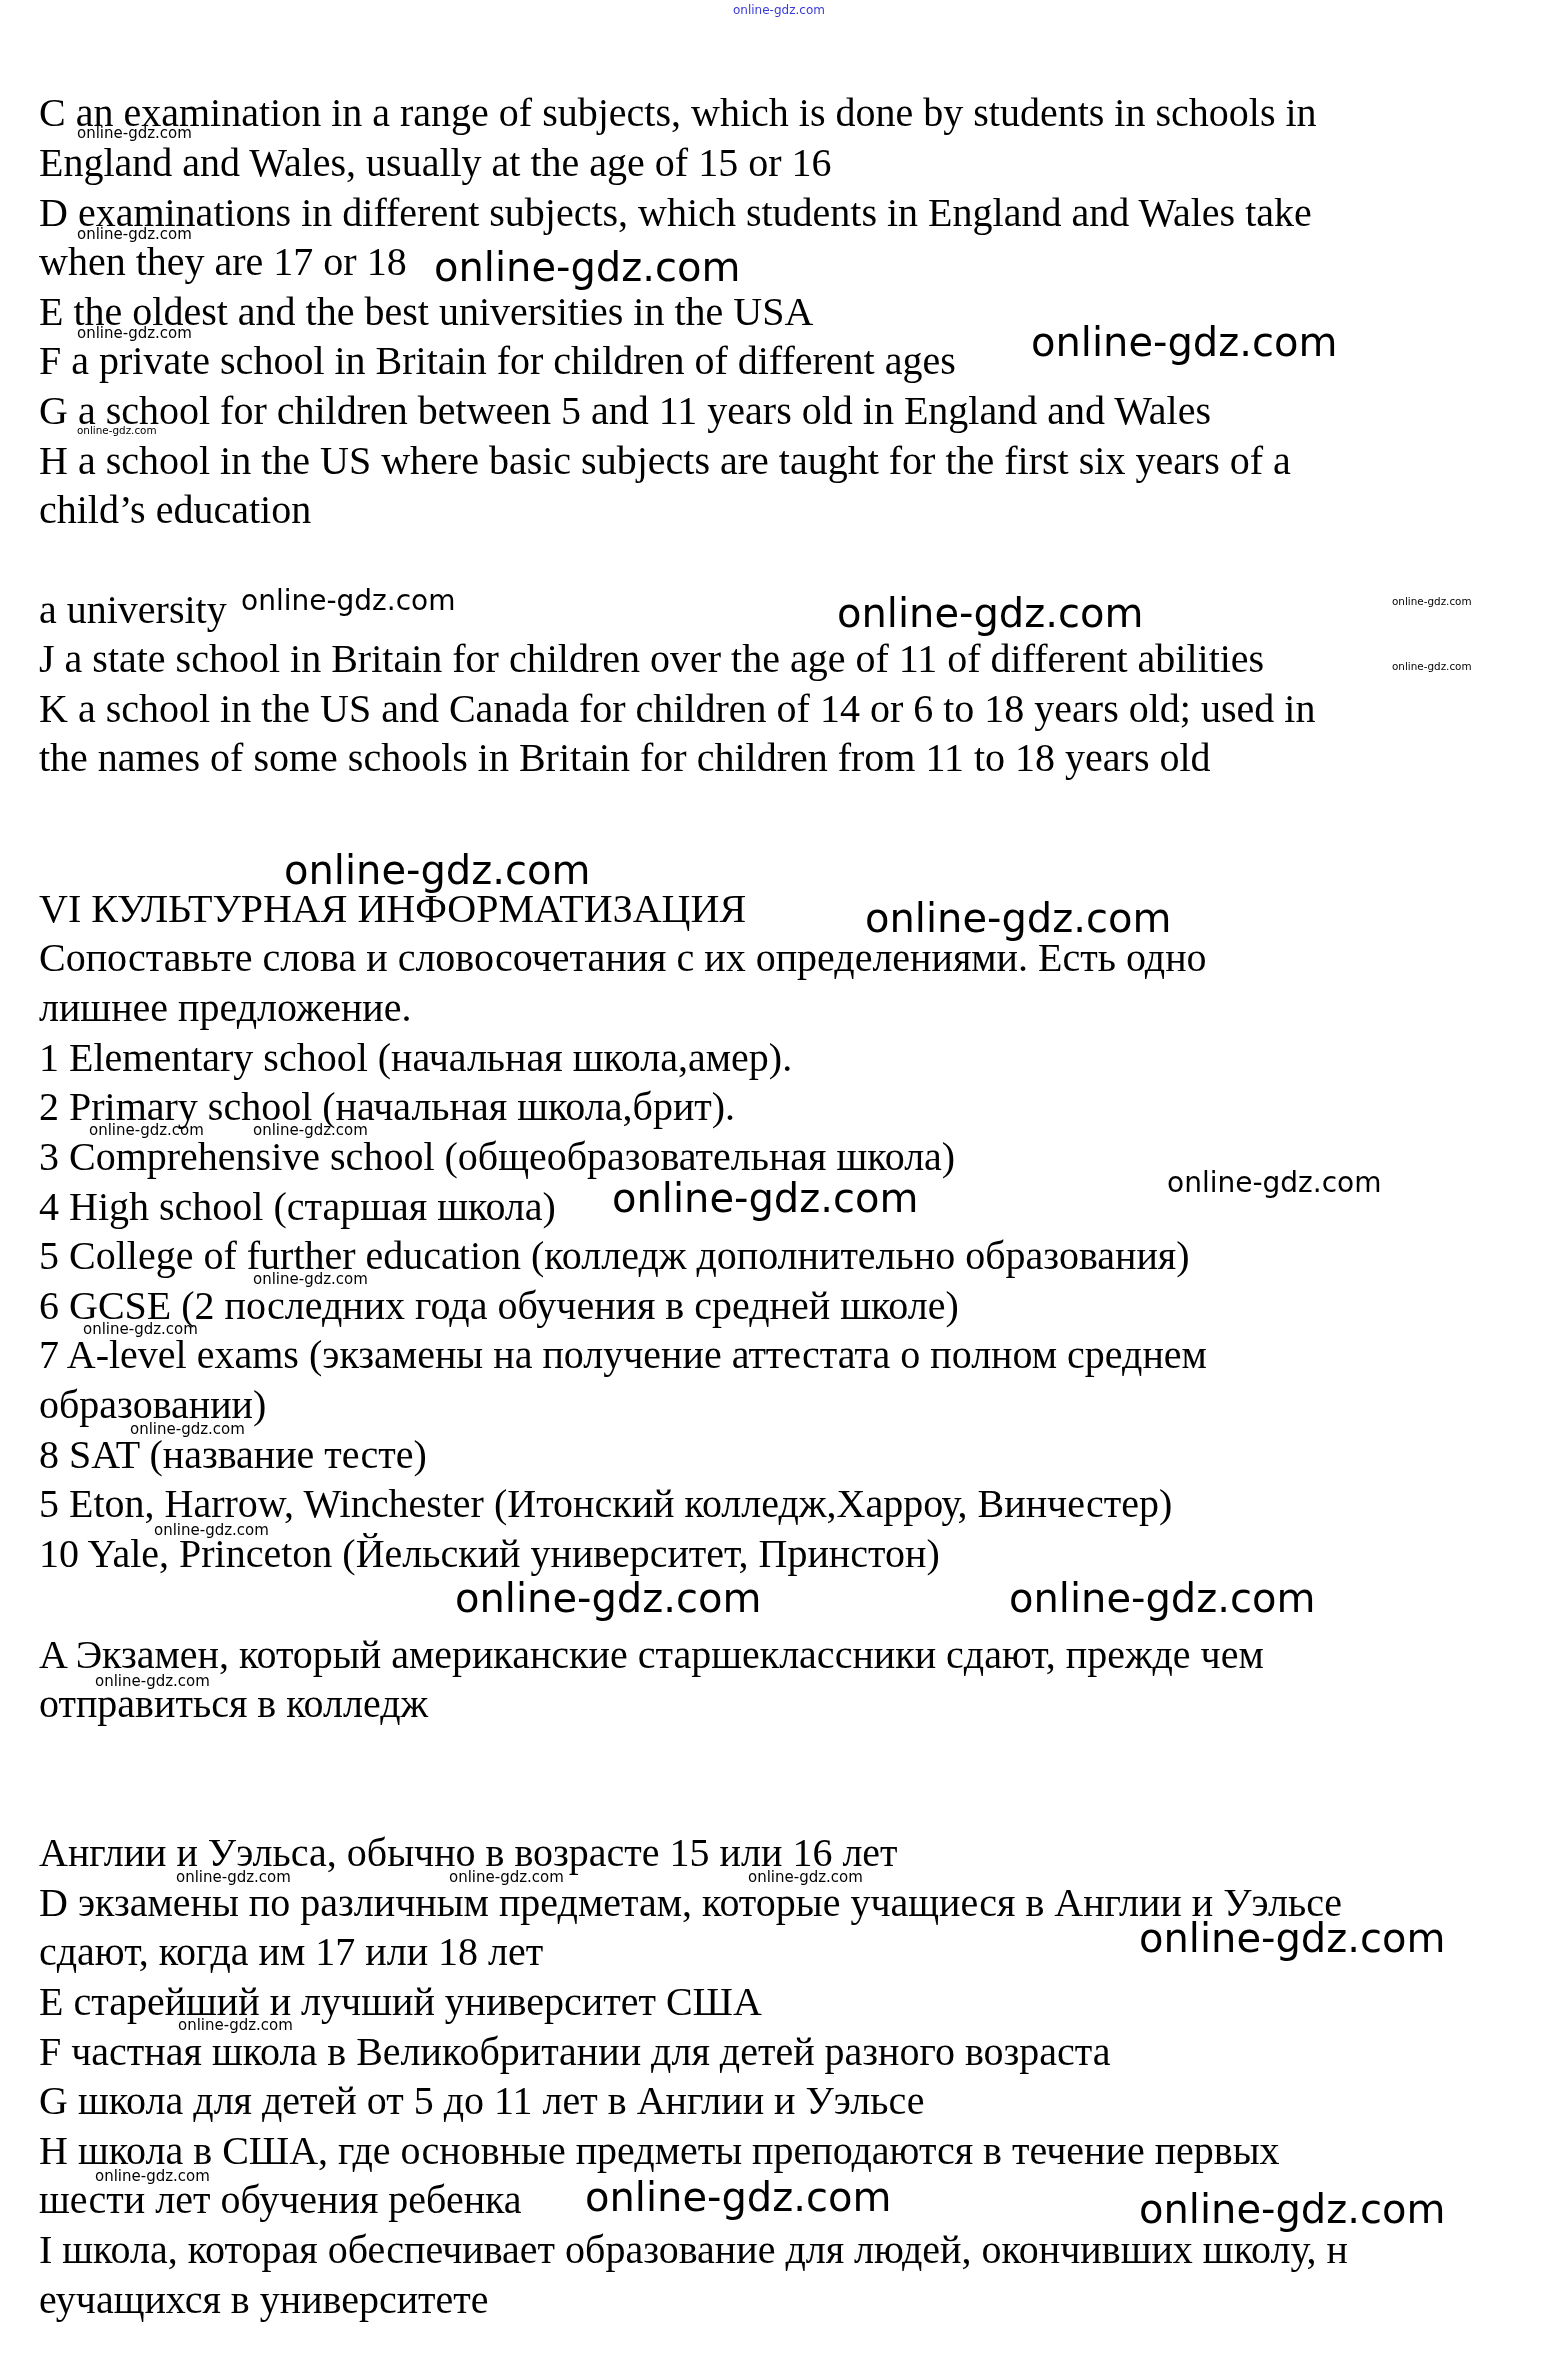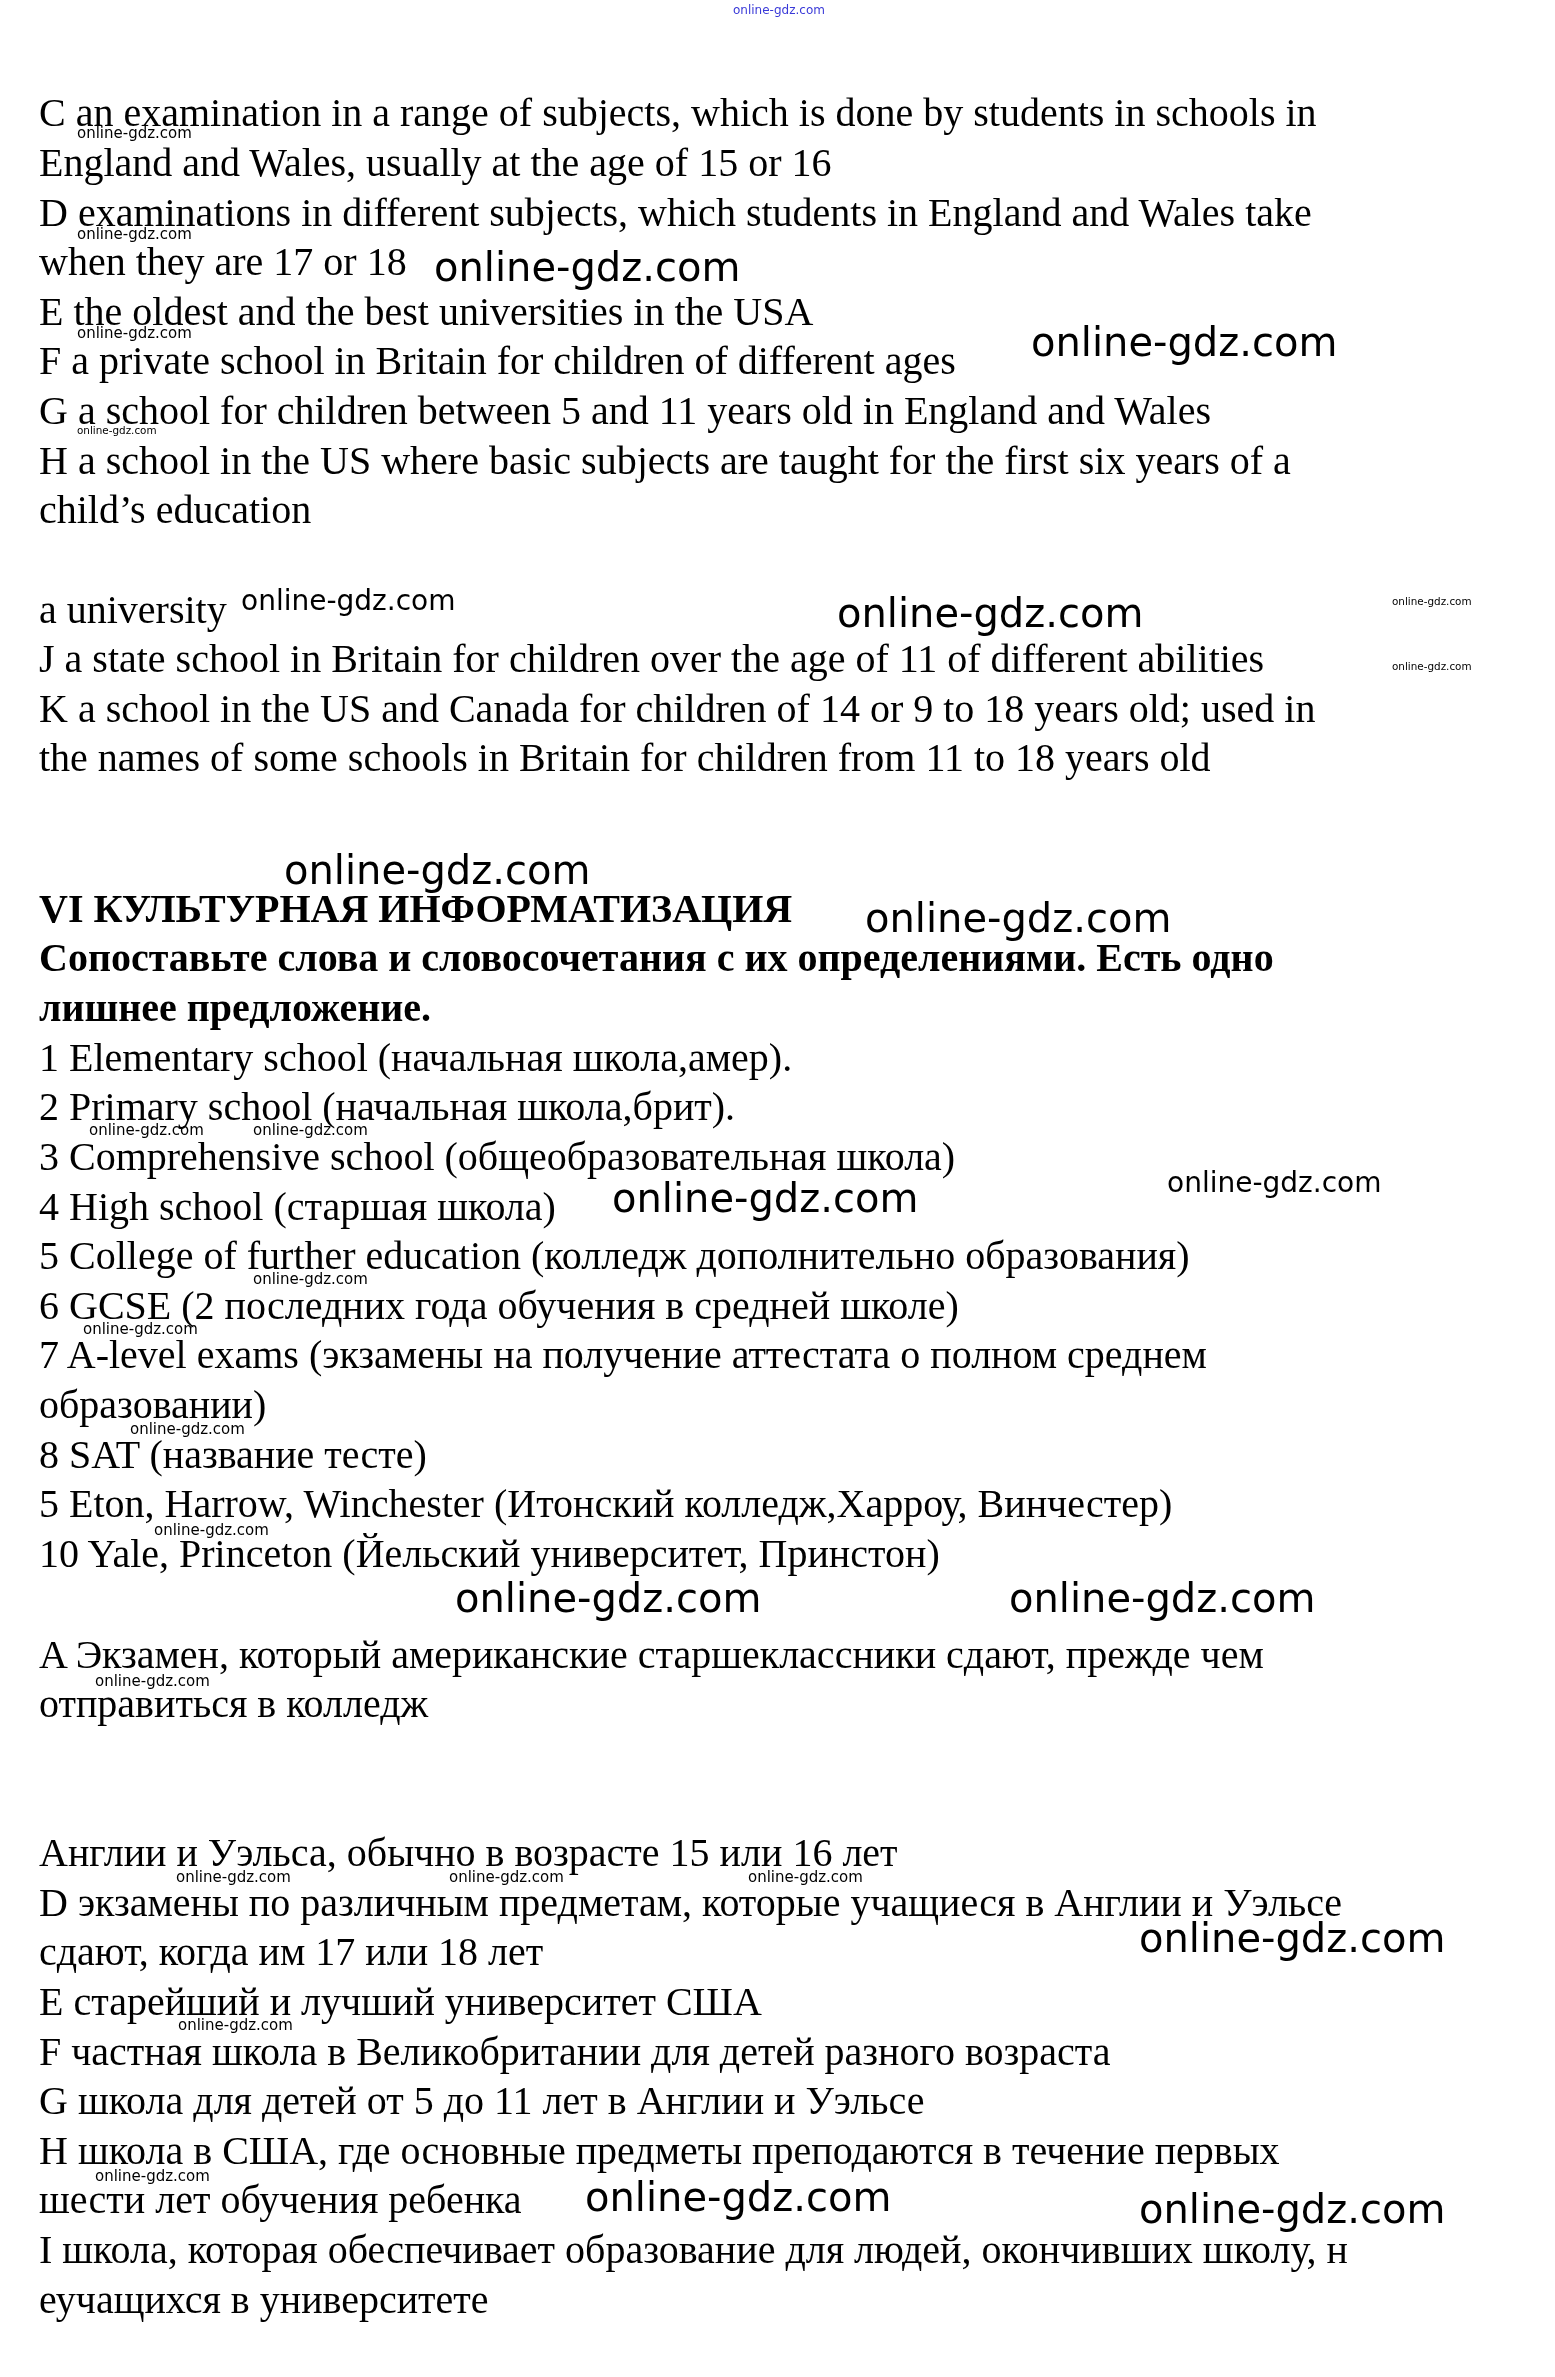--- a/index.html
+++ b/index.html
@@ -3,21 +3,21 @@
   <meta charset="utf-8">
   <style>
     html, body { margin: 0; padding: 0; background: #ffffff; }
     body { width: 1555px; height: 2377px; position: relative; overflow: hidden; }
     .page { position: absolute; left: 0; top: 0; width: 1555px; height: 2377px; }
     .line {
       position: absolute; left: 39px; white-space: nowrap;
       font-family: "Liberation Serif", "DejaVu Serif", serif;
       font-size: 40px; color: #000; line-height: 1;
     }
-    .bold { font-weight: bold; }
+    .bold { font-weight: normal; }
     .wm {
       position: absolute; white-space: nowrap;
       font-family: "DejaVu Sans", "Liberation Sans", sans-serif;
       color: #000; line-height: 1;
     }
     .wm-big { font-size: 40px; }
     .wm-mid { font-size: 28px; }
     .wm-small { font-size: 15px; }
     .wm-tiny { font-size: 10.4px; }
     .wm-top {
@@ -36,21 +36,21 @@
   <div class="line" style="top:143px">England and Wales, usually at the age of 15 or 16</div>
   <div class="line" style="top:193px">D examinations in different subjects, which students in England and Wales take</div>
   <div class="line" style="top:242px">when they are 17 or 18</div>
   <div class="line" style="top:292px">E the oldest and the best universities in the USA</div>
   <div class="line" style="top:341px">F a private school in Britain for children of different ages</div>
   <div class="line" style="top:391px">G a school for children between 5 and 11 years old in England and Wales</div>
   <div class="line" style="top:441px">H a school in the US where basic subjects are taught for the first six years of a</div>
   <div class="line" style="top:490px">child’s education</div>
   <div class="line" style="top:590px">a university</div>
   <div class="line" style="top:639px">J a state school in Britain for children over the age of 11 of different abilities</div>
-  <div class="line" style="top:689px">K a school in the US and Canada for children of 14 or 9 to 18 years old; used in</div>
+  <div class="line" style="top:689px">K a school in the US and Canada for children of 14 or 6 to 18 years old; used in</div>
   <div class="line" style="top:738px">the names of some schools in Britain for children from 11 to 18 years old</div>
 
   <div class="line bold" style="top:889px">VI КУЛЬТУРНАЯ ИНФОРМАТИЗАЦИЯ</div>
   <div class="line bold" style="top:938px">Сопоставьте слова и словосочетания с их определениями. Есть одно</div>
   <div class="line bold" style="top:988px">лишнее предложение.</div>
 
   <div class="line" style="top:1038px">1 Elementary school (начальная школа,амер).</div>
   <div class="line" style="top:1087px">2 Primary school (начальная школа,брит).</div>
   <div class="line" style="top:1137px">3 Comprehensive school (общеобразовательная школа)</div>
   <div class="line" style="top:1187px">4 High school (старшая школа)</div>

